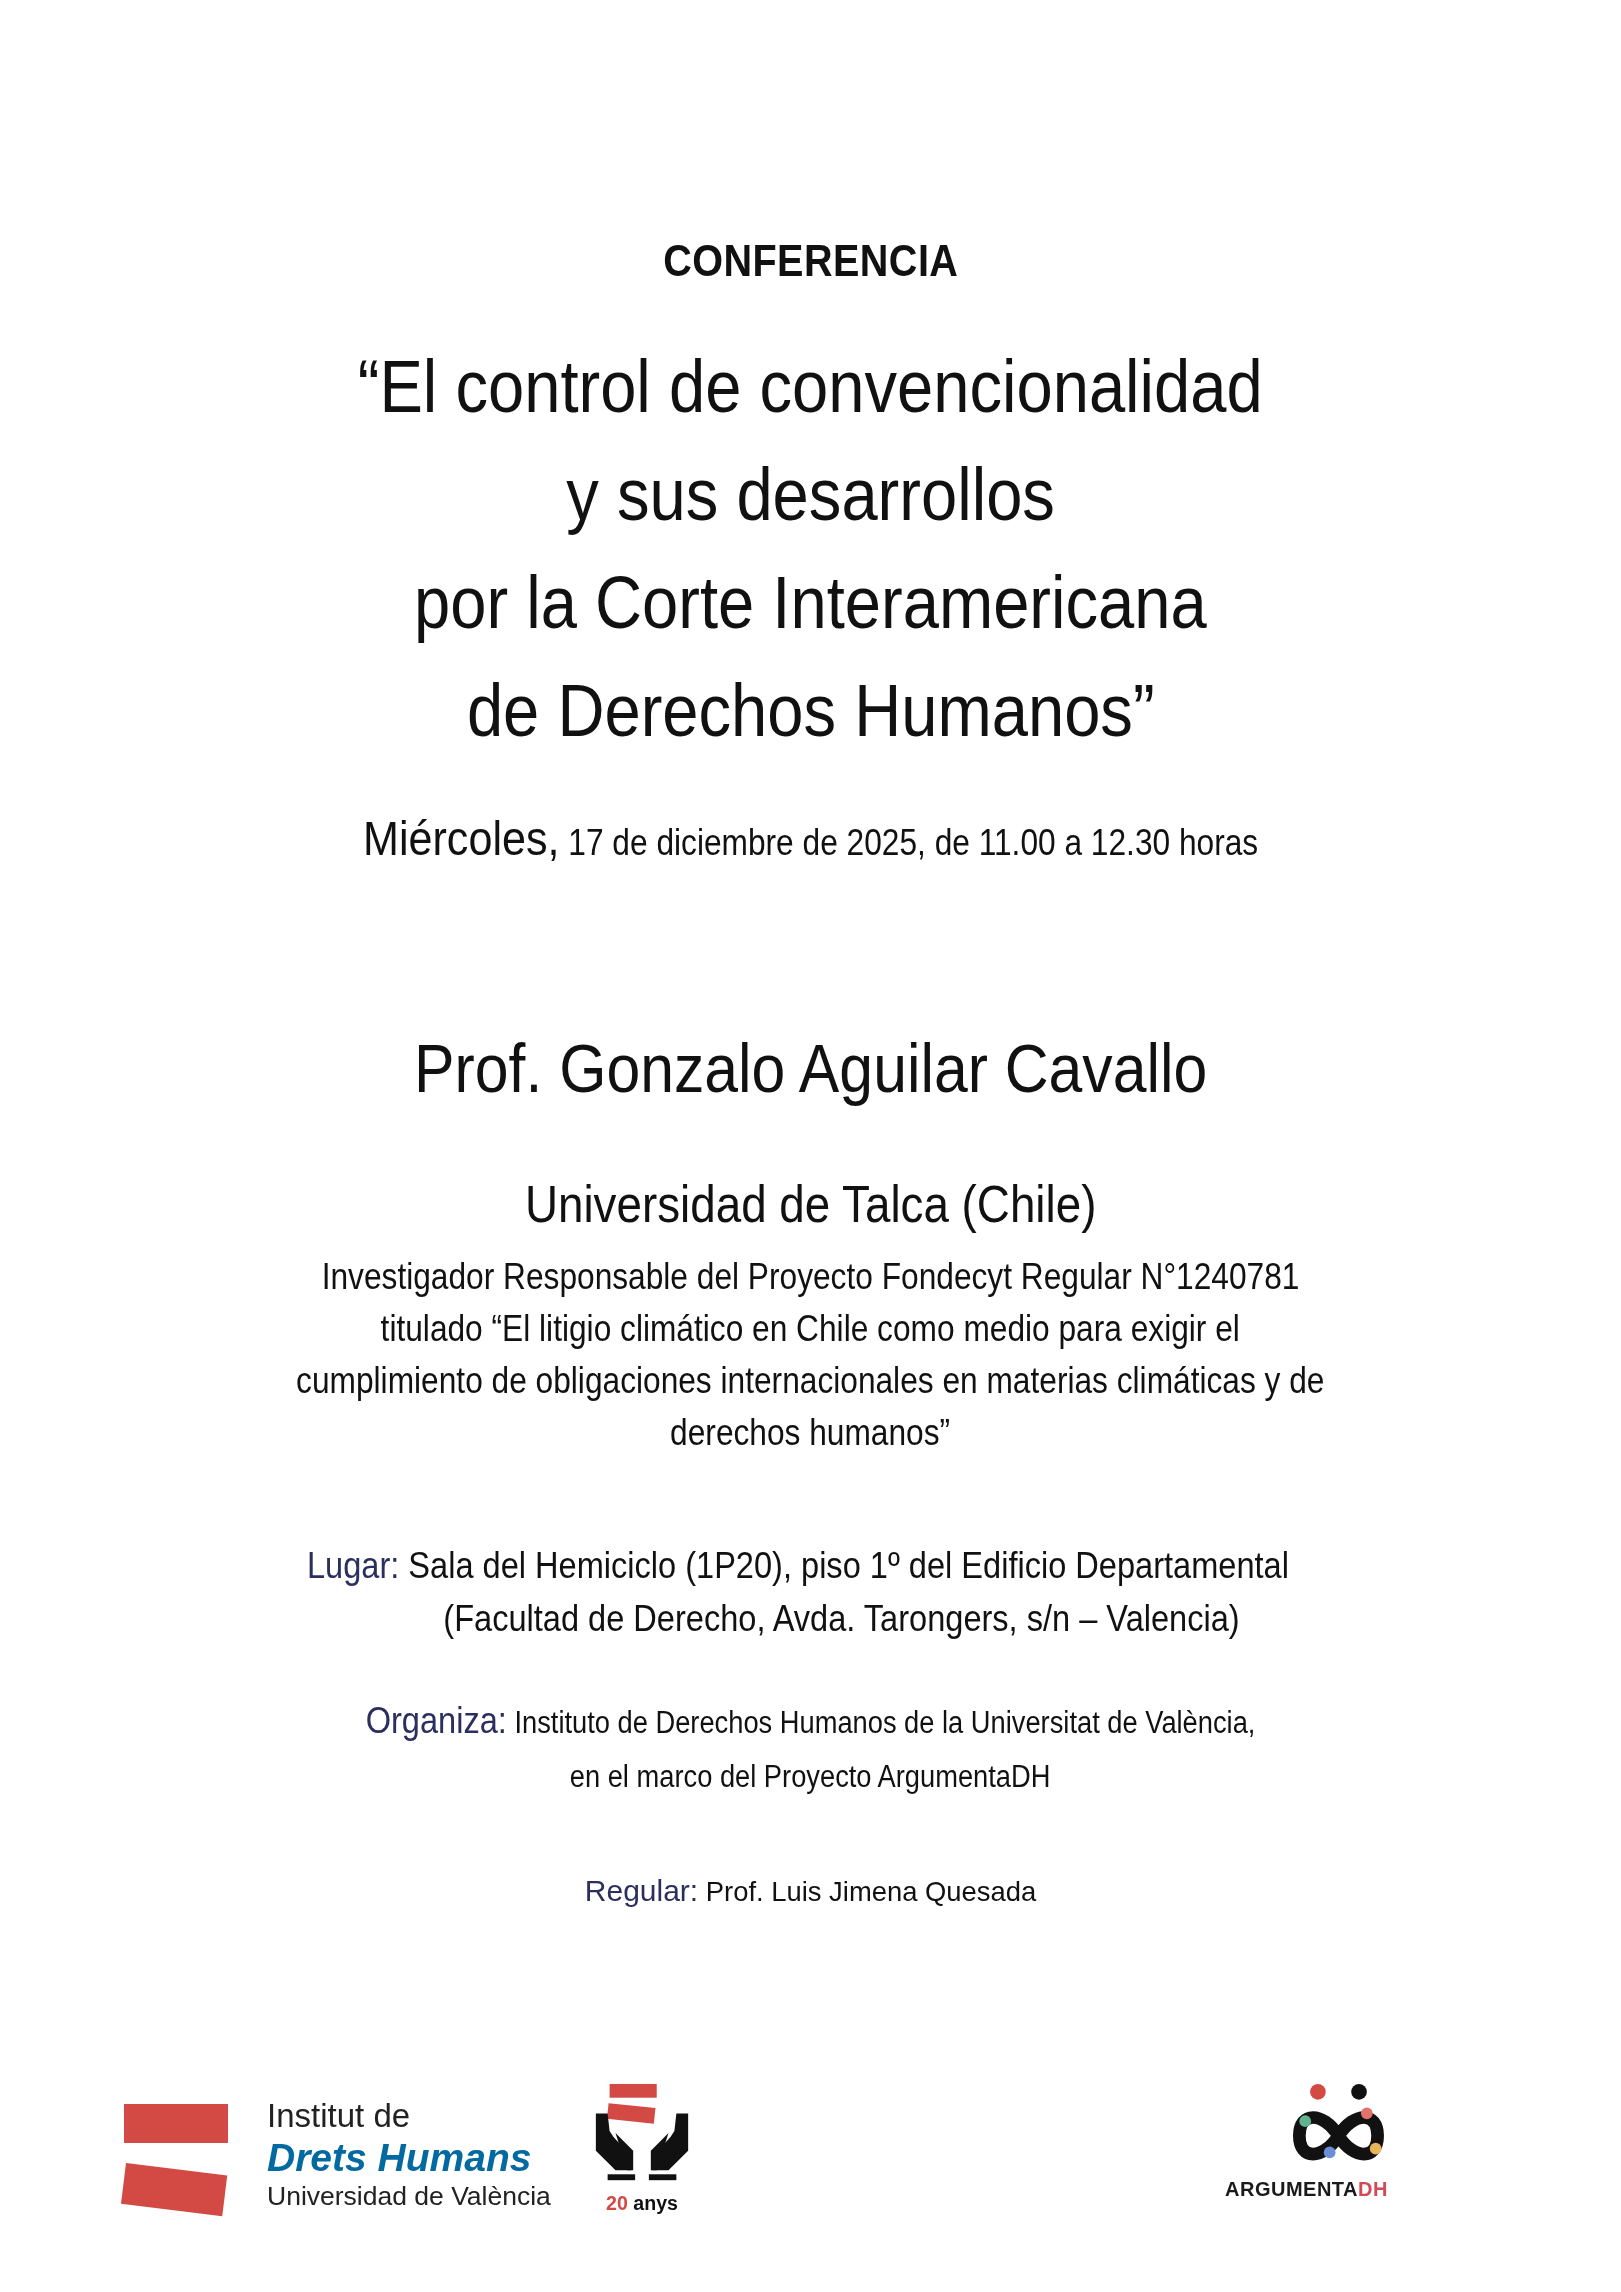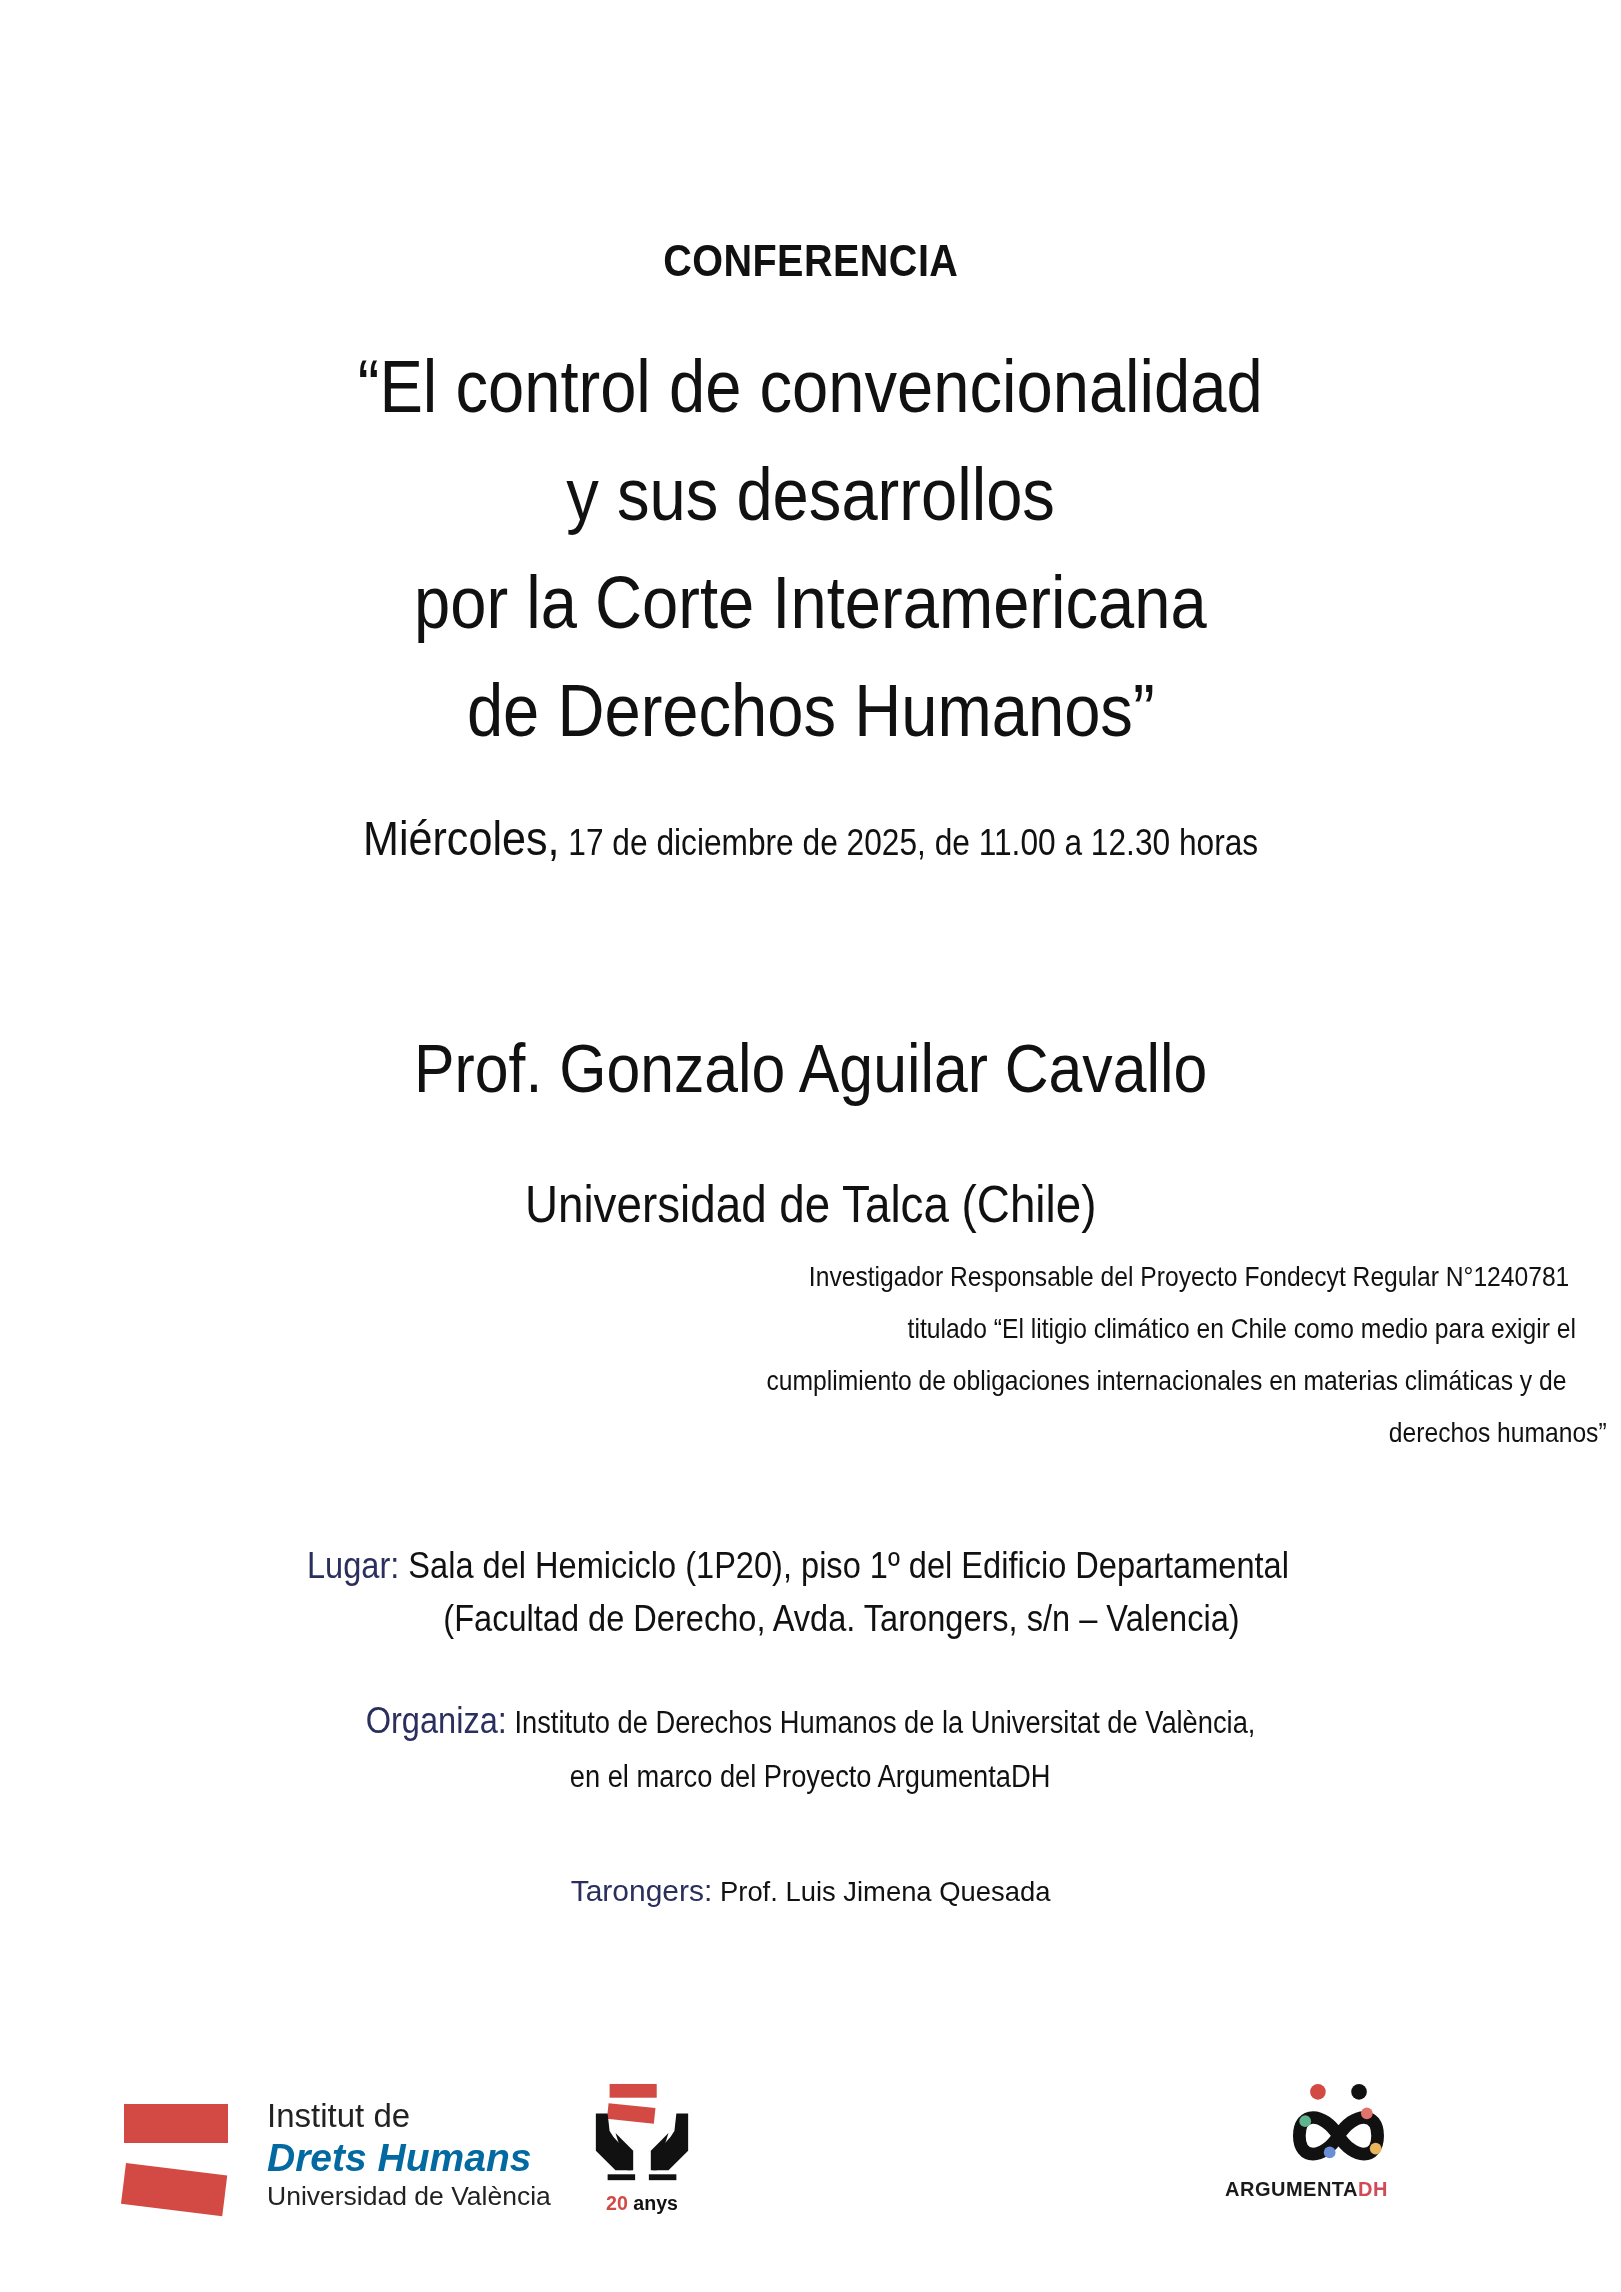--- a/index.html
+++ b/index.html
@@ -10,21 +10,21 @@
     .abs { position: absolute; left: 0; width: 1621px; text-align: center; white-space: nowrap; }
     .condensed { display: inline-block; transform: scaleX(0.88); transform-origin: center; }
     #kicker { top: 235px; font-size: 45px; font-weight: bold; letter-spacing: 0.5px; }
     #title { top: 333px; font-size: 74px; line-height: 108px; }
     #title .line { display: block; }
     #date { top: 810px; }
     #date .big { font-size: 49px; }
     #date .small { font-size: 36px; }
     #speaker { top: 1029px; font-size: 69px; }
     #affil { top: 1174px; font-size: 52px; }
-    #desc { top: 1251px; font-size: 28px; line-height: 52px; text-align: right; }
+    #desc { top: 1251px; font-size: 36px; line-height: 52px; }
     #desc .line { display: block; }
     .label { color: #2a2f5e; }
     #lugar { top: 1539px; font-size: 37px; line-height: 53px; padding-left: 31px; }
     #lugar .l1 { display: block; margin-left: -88px; }
     #lugar .l2 { display: block; margin-left: 0px; }
     #organiza { top: 1696px; line-height: 49px; }
     #organiza .lab { font-size: 37px; }
     #organiza .txt { font-size: 31px; }
     #organiza .line { display: block; }
     #coordina { top: 1874px; }
@@ -84,21 +84,21 @@
   <span class="l1"><span class="condensed"><span class="label">Lugar:</span><span> Sala del Hemiciclo (1P20), piso 1º del Edificio Departamental</span></span></span>
   <span class="l2"><span class="condensed">(Facultad de Derecho, Avda. Tarongers, s/n – Valencia)</span></span>
 </div>
 
 <div id="organiza" class="abs">
   <span class="line"><span class="condensed"><span class="label lab">Organiza:</span><span class="txt"> Instituto de Derechos Humanos de la Universitat de València,</span></span></span>
   <span class="line"><span class="condensed txt">en el marco del Proyecto ArgumentaDH</span></span>
 </div>
 
 <div id="coordina" class="abs">
-  <span class="label lab">Tarongers:</span><span class="txt"> Prof. Luis Jimena Quesada</span>
+  <span class="label lab">Regular:</span><span class="txt"> Prof. Luis Jimena Quesada</span>
 </div>
 
 <div class="logo-idh">
   <div class="bar1"></div>
   <div class="bar2"></div>
   <div class="idh-text">
     <div class="idh-l1">Institut de</div>
     <div class="idh-l2">Drets Humans</div>
     <div class="idh-l3">Universidad de València</div>
   </div>

